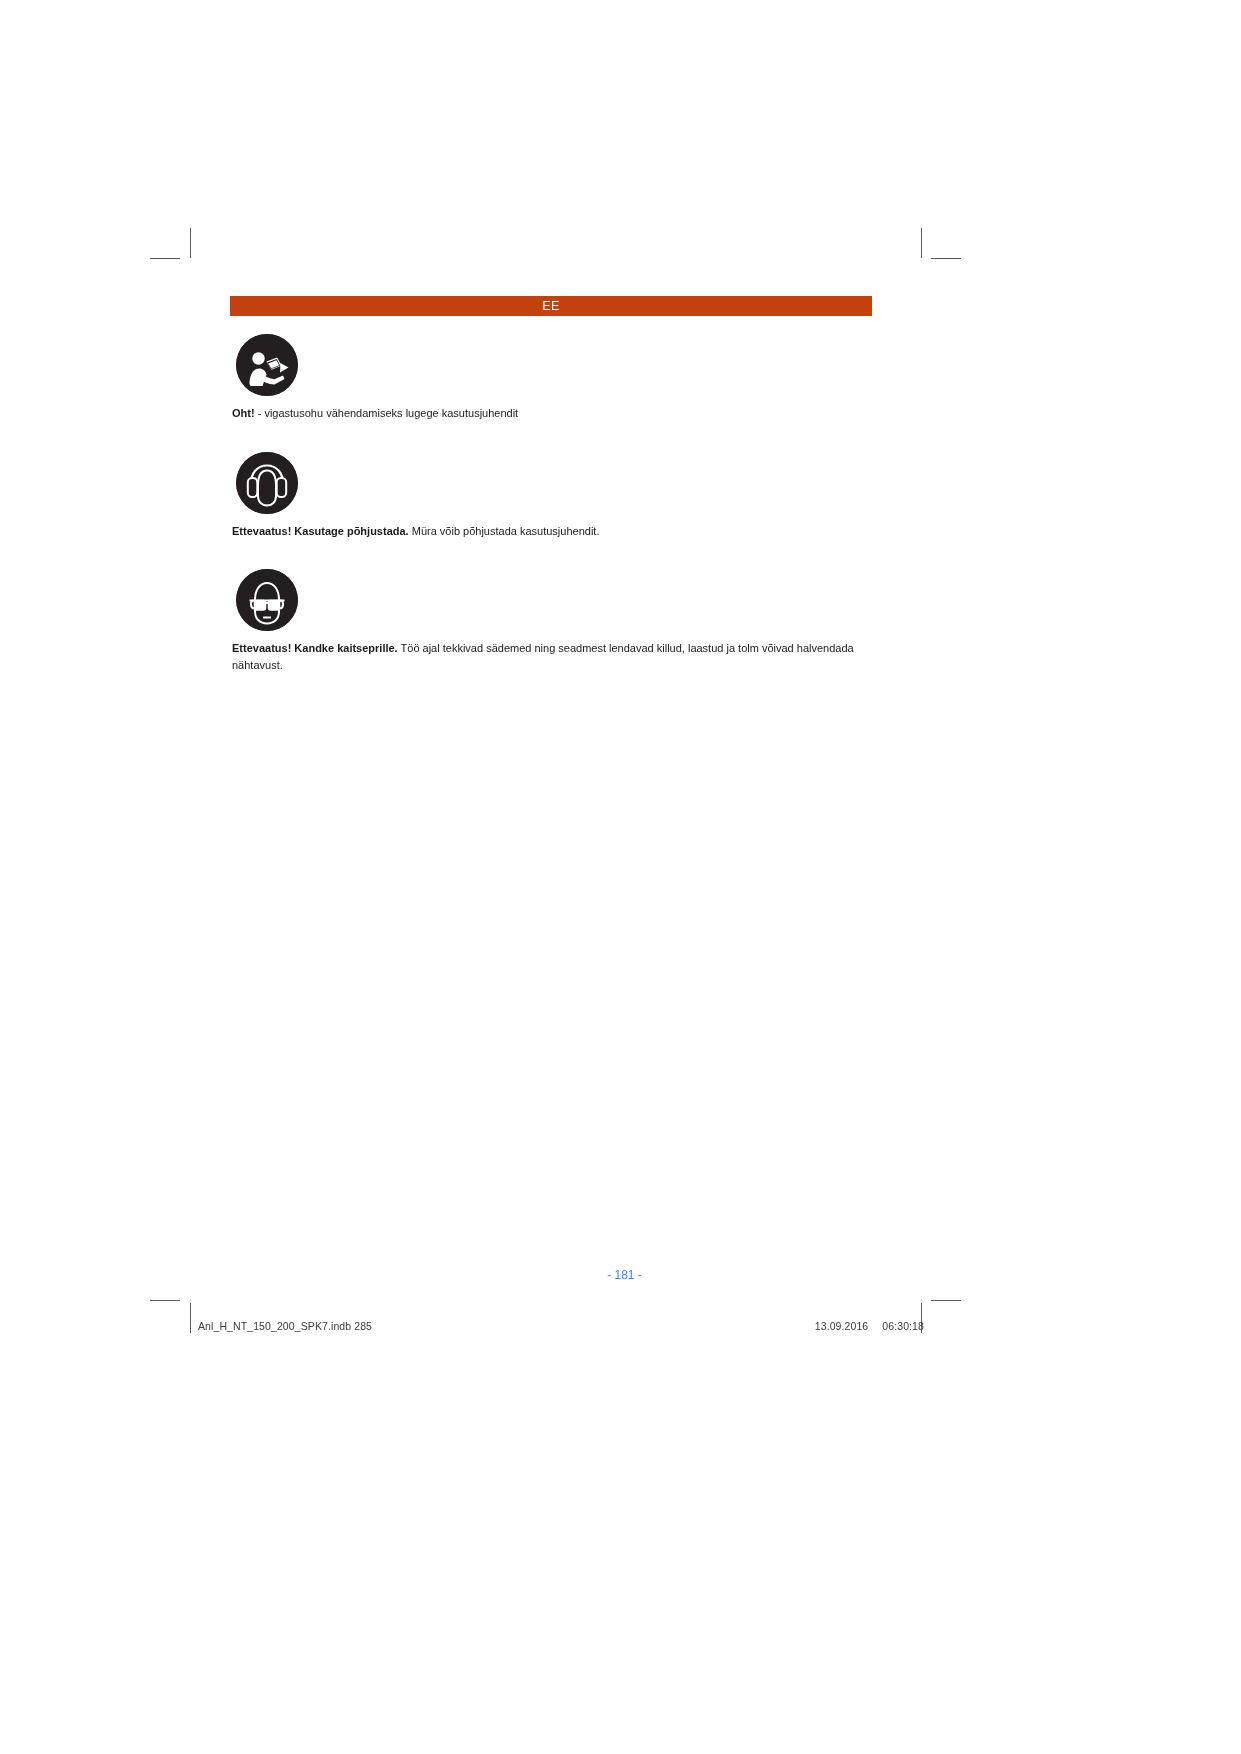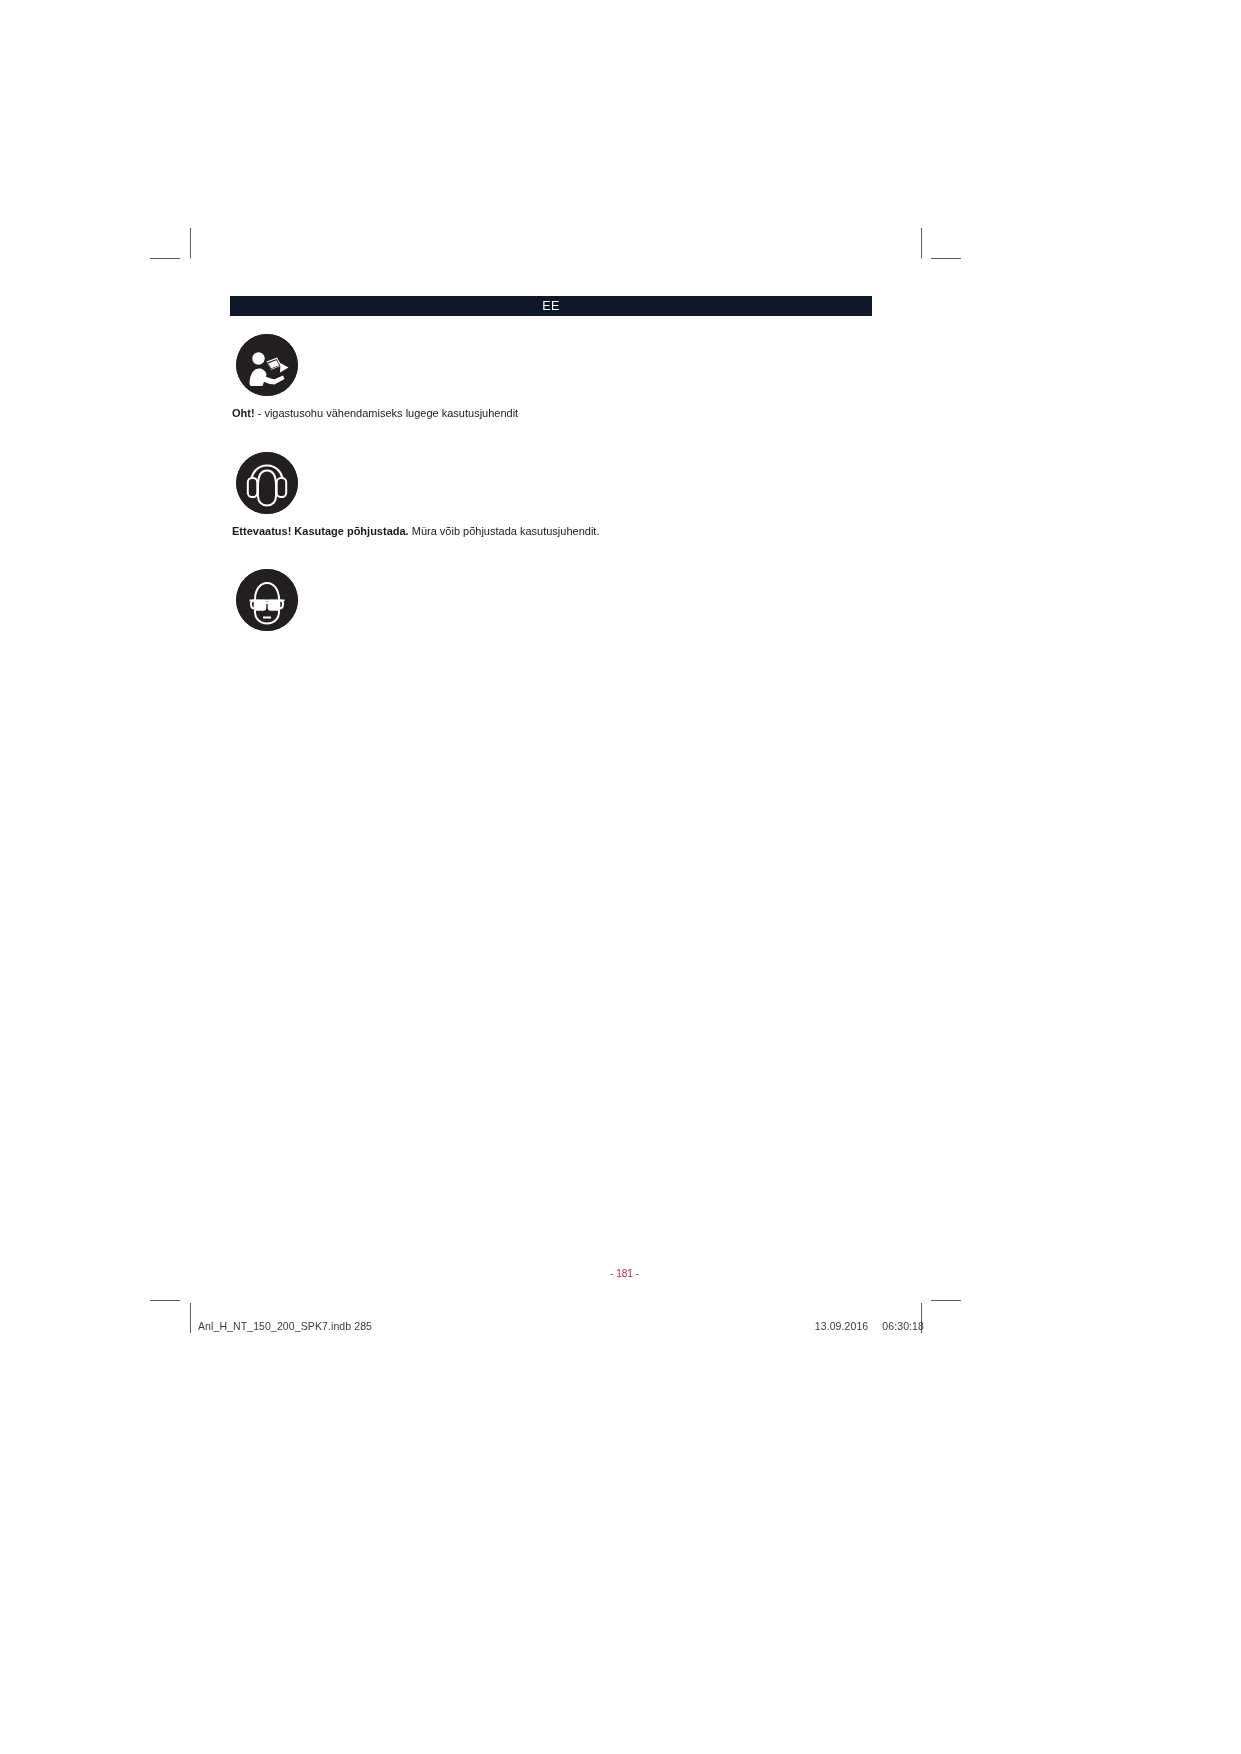--- a/index.html
+++ b/index.html
@@ -40,21 +40,21 @@
   .crop-br-h { left: 931px;  top: 1300px; }
   .crop-br-v { left: 921px;  top: 1303px; }
 
   
   .lang-band {
     position: absolute;
     left: 230px;
     top: 296px;
     width: 642px;
     height: 20px;
-    background: #0f172a;
+    background: #c2410c;
     color: #ffffff;
     font-size: 12.5px;
     line-height: 20px;
     text-align: center;
     letter-spacing: 0.4px;
   }
 
   
   .content {
     position: absolute;
@@ -87,22 +87,22 @@
     font-weight: bold;
   }
 
   
   .page-number {
     position: absolute;
     left: 8px;
     right: 0;
     top: 1268px;
     text-align: center;
-    font-size: 10px;
-    color: #be185d;
+    font-size: 12px;
+    color: #3b82f6;
   }
 
   
   .imprint {
     position: absolute;
     left: 198px;
     top: 1320px;
     width: 726px;
     display: flex;
     justify-content: space-between;
@@ -188,20 +188,23 @@
 
           <rect x="18.5" y="31.5" width="11" height="9.5" rx="2" fill="#ffffff" stroke="#ffffff" stroke-width="1.6"></rect>
 
           <rect x="32.5" y="31.5" width="11" height="9.5" rx="2" fill="#ffffff" stroke="#ffffff" stroke-width="1.6"></rect>
 
           <path d="M29.5 34 L32.5 34" stroke="#ffffff" stroke-width="2"></path>
 
           <path d="M27 48.5 L35 48.5" stroke="#ffffff" stroke-width="2"></path>
         </svg>
       </div>
+      <div class="caption">
+        <b>Ettevaatus! Kandke kaitseprille.</b><span> Töö ajal tekkivad sädemed ning seadmest lendavad killud, laastud ja tolm võivad halvendada nähtavust.</span>
+      </div>
     </div>
 
   </div>
 
   <div class="page-number">- 181 -</div>
 
   <div class="imprint">
     <span class="file">Anl_H_NT_150_200_SPK7.indb   285</span>
     <span class="stamp">
       <span>13.09.2016</span><span class="time">06:30:18</span>

